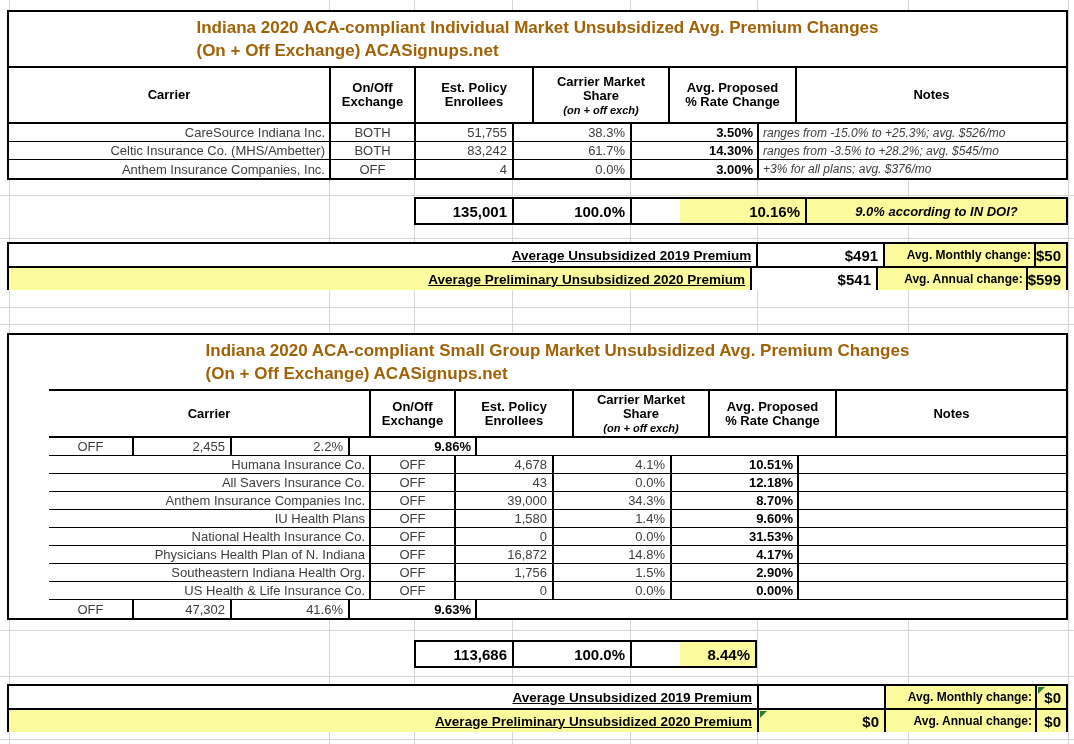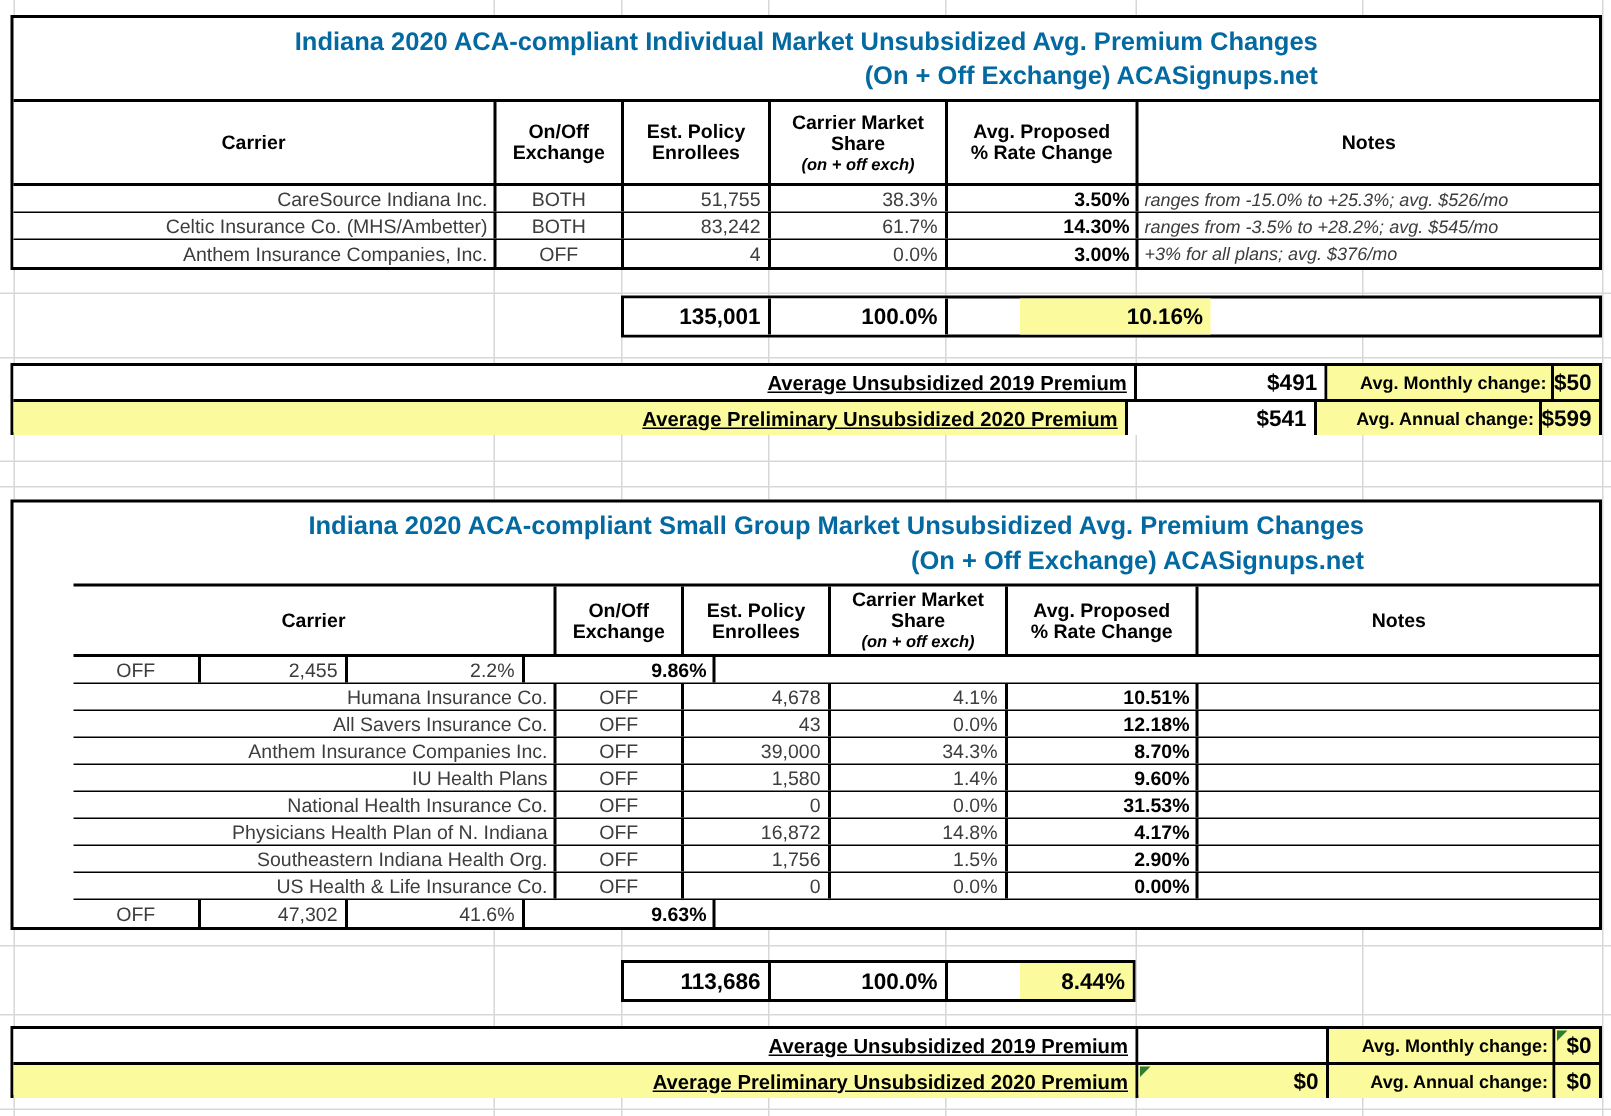--- a/index.html
+++ b/index.html
@@ -7,31 +7,31 @@
   #sheet{position:relative;width:1074px;height:744px;background:#ffffff;overflow:hidden;}
 
   
   .vline{position:absolute;top:0;bottom:0;width:1px;background:#d7d7d7;}
   .hline{position:absolute;left:0;right:0;height:1px;background:#d7d7d7;}
 
   
   .box{position:absolute;border:2px solid #000;background:#fff;box-sizing:border-box;}
 
   .title-cell{height:54px;border-bottom:2px solid #000;display:flex;align-items:center;justify-content:center;
-    text-align:right;font-weight:bold;font-size:17px;line-height:23px;white-space:pre-line;color:#0369a1;}
+    text-align:left;font-weight:bold;font-size:17px;line-height:23px;white-space:pre-line;color:#a16207;}
 
   .hdr-row{display:flex;border-bottom:2px solid #000;}
   .h{box-sizing:border-box;border-right:2px solid #000;display:flex;flex-direction:column;align-items:center;
      justify-content:center;font-weight:bold;font-size:13px;line-height:14px;text-align:center;white-space:pre-line;color:#000;}
   .hdr-tall .h{height:54px;}
   .hdr-short .h{height:45px;}
   .h-carrier{width:322px;}
   .h-exchange{width:85px;}
-  .h-enrollees{width:98px;}
-  .h-share{width:118px;}
+  .h-enrollees{width:118px;}
+  .h-share{width:136px;}
   .h-rate{width:127px;}
   .h-notes{flex:1;border-right:none;}
   .share-sub{font-size:11px;font-style:italic;line-height:12px;margin-top:1px;}
 
   .row{display:flex;height:18px;border-bottom:1px solid #000;box-sizing:border-box;background:#fff;}
   .row:last-child{border-bottom:none;}
   .c{box-sizing:border-box;border-right:2px solid #000;display:flex;align-items:center;overflow:hidden;font-size:13px;color:#3d3d3d;}
   .c-carrier{width:322px;justify-content:flex-end;padding-right:4px;}
   .c-exchange{width:85px;justify-content:center;}
   .c-enrollees{width:98px;justify-content:flex-end;padding-right:5px;}
@@ -125,20 +125,21 @@
           <div class="c c-note">+3% for all plans; avg. $376/mo</div>
         </div>
       </div>
   </div>
 
   <div class="box" style="left:414px;top:197px;width:654px;height:28px;">
     <div class="tot-row">
       <div class="t t-enrollees">135,001</div>
       <div class="t t-share">100.0%</div>
       <div class="t t-rate yl">10.16%</div>
+      <div class="t t-note yl">9.0% according to IN DOI?</div>
     </div>
   </div>
 
   <div class="box" style="left:7px;top:242px;width:1061px;height:48px;">
     <div class="avg-row first">
       <div class="a a-label">Average Unsubsidized 2019 Premium</div>
       <div class="a a-value">$491</div>
       <div class="a a-chg-label yl">Avg. Monthly change:</div>
       <div class="a a-chg-value yl">$50</div>
     </div>

